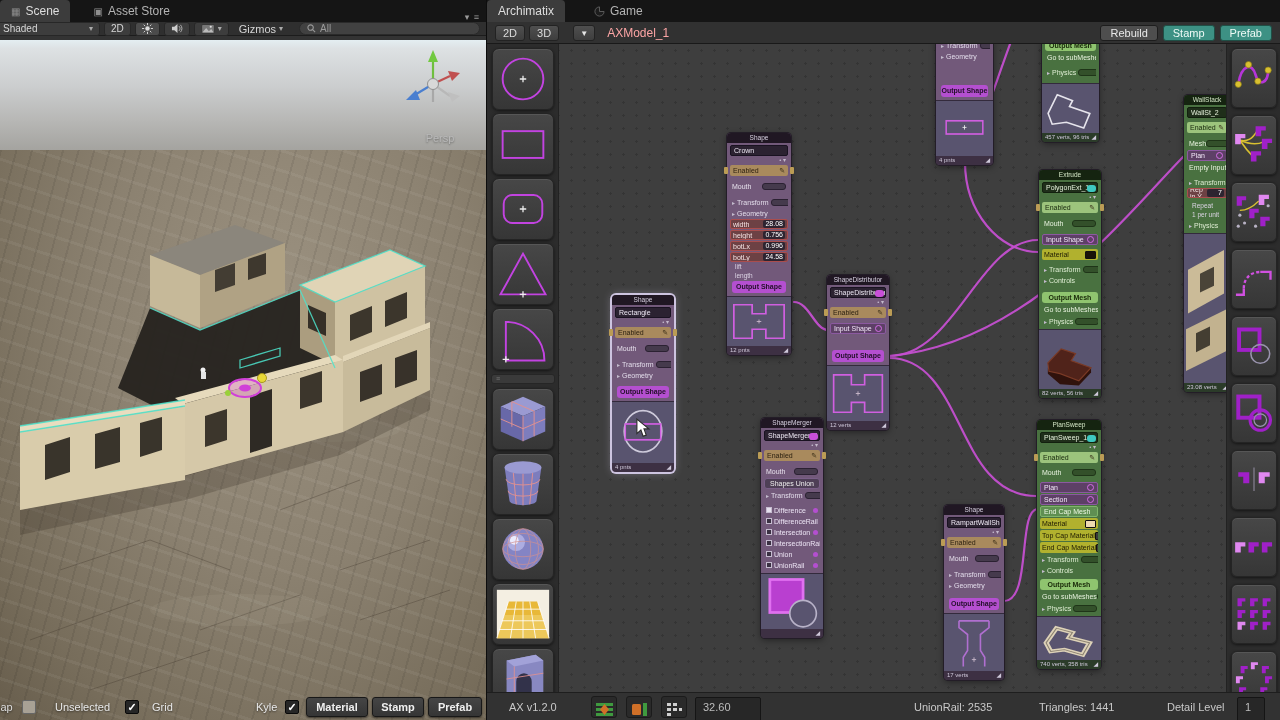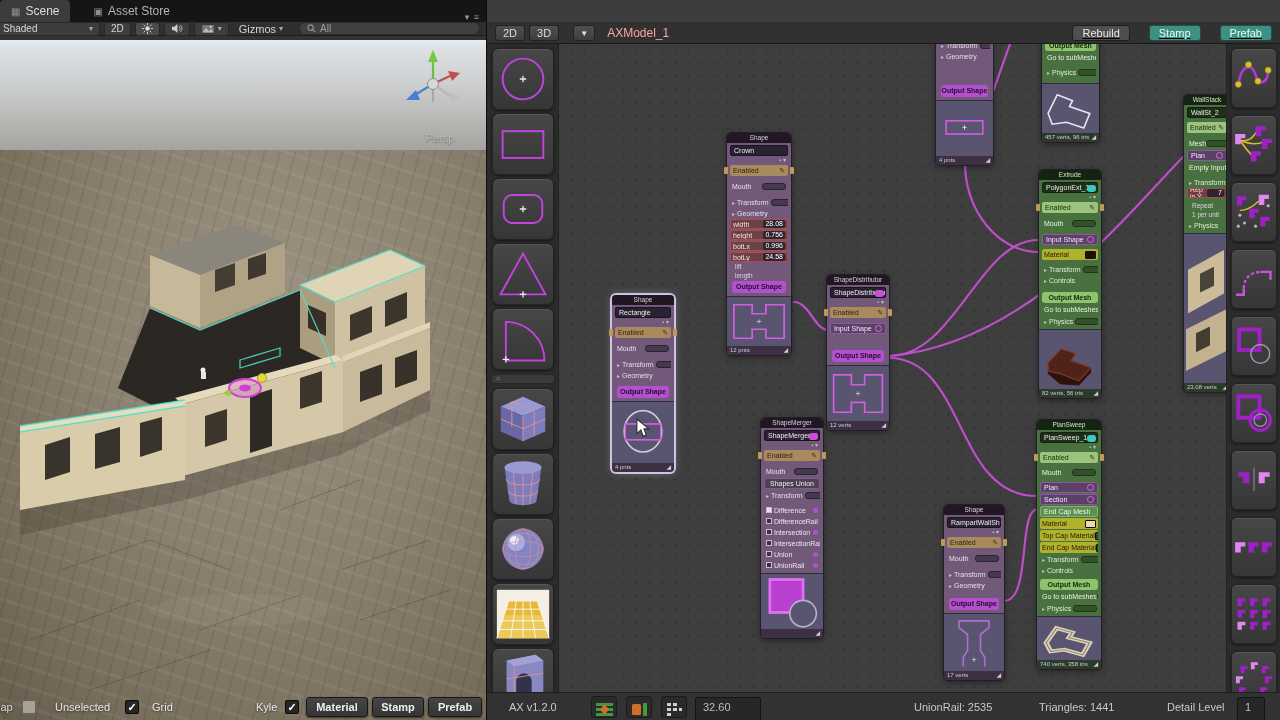--- a/index.html
+++ b/index.html
@@ -38,21 +38,21 @@
   .f-check.empty{background:#a8a195;border-color:#666;}
   .f-input{height:17px;top:2px;background:#222;border:1px solid #0c0c0c;border-radius:2px;color:#dcdcdc;font-size:11px;line-height:16px;padding:0 6px;}
   .f-btn{height:20px;background:linear-gradient(#454545,#353535);border:1px solid #181818;border-radius:3px;color:#efefef;font-size:11px;font-weight:bold;text-align:center;line-height:19px;box-shadow:0 1px 2px rgba(0,0,0,.5);}
 
   
   .ax-panel{position:absolute;left:487px;top:0;width:793px;height:720px;overflow:hidden;background:#3d3d3d;}
   .ax-toolbar{position:absolute;left:0;top:22px;right:0;height:22px;background:#313131;border-bottom:1px solid #191919;display:flex;align-items:center;gap:4px;padding:0 8px;}
   .ax-btn{height:16px;padding:0 7px;background:linear-gradient(#4f4f4f,#3e3e3e);border:1px solid #222;border-radius:3px;color:#dcdcdc;font-size:11px;line-height:14px;}
   .ax-drop{height:16px;width:22px;background:linear-gradient(#4f4f4f,#3e3e3e);border:1px solid #222;border-radius:3px;color:#e6e6e6;font-size:8px;text-align:center;line-height:15px;}
   .ax-title{margin-left:8px;color:#fca5a5;font-size:12px;}
-  .ax-actions{margin-left:auto;display:flex;gap:19px;text-decoration:underline;}
+  .ax-actions{margin-left:auto;display:flex;gap:5px;}
   .ax-action{height:16px;padding:0 9px;border-radius:3px;font-size:11px;line-height:15px;border:1px solid #1d1d1d;background:#4e4e4e;color:#e9e9e9;}
   .ax-action.accent{background:#3d9184;color:#eefaf6;border-color:#1f4f46;}
 
   .ax-canvas{position:absolute;left:0;top:44px;width:793px;height:648px;overflow:hidden;
      background-color:#3e3e3e;
      background-image:radial-gradient(#343434 1px, rgba(0,0,0,0) 1.4px);
      background-size:13px 13px;}
   .wires{position:absolute;left:0;top:0;z-index:1;pointer-events:none;}
 
   .palette{position:absolute;top:0;bottom:0;z-index:5;background:#2c2c2c;}
@@ -269,20 +269,31 @@
         <span class="f-label" style="left:256px;">Kyle</span>
         <span class="f-check" style="left:285px;">✓</span>
         <span class="f-btn" style="left:306px;width:62px;">Material</span>
         <span class="f-btn" style="left:372px;width:52px;">Stamp</span>
         <span class="f-btn" style="left:428px;width:54px;">Prefab</span>
       </div>
     </div>
   </div>
 
   <div class="ax-panel">
+    <div class="tabbar">
+      <div class="tab active">
+        <span>Archimatix</span>
+      </div>
+      <div class="tab" style="margin-left:18px;">
+        <svg width="11" height="11" viewBox="0 0 12 12">
+            <path d="M11,6 A5,5 0 1 1 6,1 L6,6 Z" fill="#1d1d1d" stroke="#606060" stroke-width="1"></path>
+          </svg>
+        <span>Game</span>
+      </div>
+    </div>
 
     <div class="ax-toolbar">
       <div class="ax-btn">2D</div>
       <div class="ax-btn">3D</div>
       <div class="ax-drop" style="margin-left:10px;">▼</div>
       <div class="ax-title">AXModel_1</div>
       <div class="ax-actions">
         <div class="ax-action">Rebuild</div>
         <div class="ax-action accent">Stamp</div>
         <div class="ax-action accent">Prefab</div>

